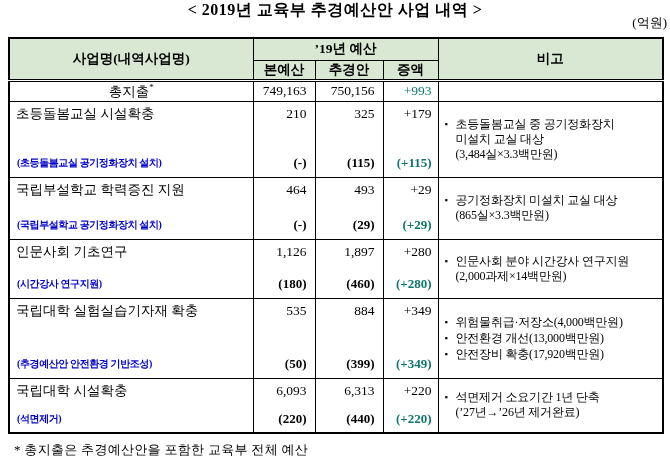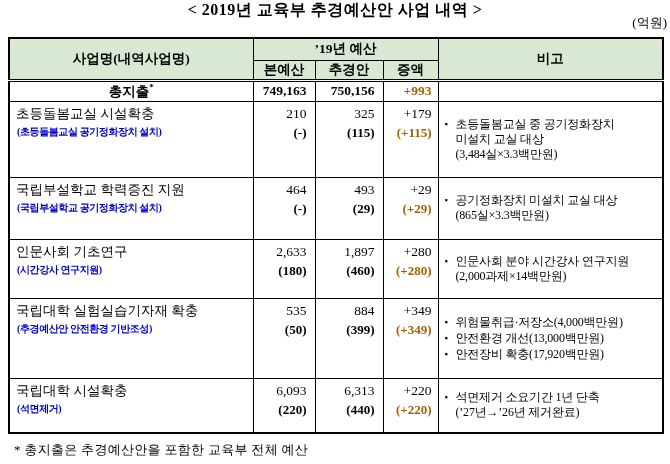--- a/index.html
+++ b/index.html
@@ -26,39 +26,39 @@
   .budget thead th {
     background: #d9e8d2; font-weight: bold; font-size: 13.5px;
     text-align: center; vertical-align: middle;
   }
   tr.hr1 { height: 22px; }
   tr.hr2 { height: 20px; }
   .dbl { border-bottom: 3px double #000 !important; }
 
   
   tr.total { height: 21px; }
-  tr.total td { font-weight: bold; font-size: 13.5px; vertical-align: middle; }
+  tr.total td { font-weight: normal; font-size: 13.5px; vertical-align: middle; }
   .t-name { text-align: center; }
   .t-name sup { font-size: 9px; }
 
   
   tr.h76 { height: 76px; } tr.h62 { height: 62px; } tr.h59 { height: 59px; }
   tr.h80 { height: 80px; } tr.h55 { height: 55px; }
   td.c-name, td.c-num, td.c-inc { vertical-align: top; }
-  .stack { display: flex; flex-direction: column; padding: 2px 0 4px 0; }
+  .stack { display: flex; flex-direction: column; justify-content: space-between; padding: 2px 0 4px 0; }
   .h76 .stack { height: 74px; } .h62 .stack { height: 60px; } .h59 .stack { height: 57px; }
   .h80 .stack { height: 78px; } .h55 .stack { height: 53px; }
 
   .main-name { font-size: 13.5px; padding-left: 6px; line-height: 19px; white-space: nowrap; }
   .sub-name  { font-size: 10px; font-weight: bold; color: #0000cc; padding-left: 7px;
                line-height: 18px; white-space: nowrap; letter-spacing: -0.4px; }
   .val { font-size: 13.5px; text-align: right; padding-right: 8px; line-height: 19px; }
   .val.sub { font-weight: bold; font-size: 13px; }
   td.c-inc .val { padding-right: 6px; }
-  .blue { color: #a16207; }
+  .blue { color: #0f766e; }
   .num-r { text-align: right; padding-right: 8px !important; margin-left: 20px; }
   .inc-r { text-align: right; padding-right: 6px !important; }
 
   
   td.c-remark { vertical-align: middle; padding: 2px 2px 2px 6px; }
   .remark-item { display: flex; font-size: 12px; line-height: 15px; margin: 1px 0; }
   .bullet { flex: none; width: 11px; font-size: 9px; line-height: 15px; }
   .remark-text { white-space: pre-line; letter-spacing: -0.2px; }
 
   
@@ -175,21 +175,21 @@
 
       <tr class="h59">
         <td class="c-name">
             <div class="stack">
           <div class="main-name">인문사회 기초연구</div>
           <div class="sub-name">(시간강사 연구지원)</div>
         </div>
           </td>
         <td class="c-num">
             <div class="stack">
-          <div class="val">2,633</div>
+          <div class="val">1,126</div>
           <div class="val sub">(180)</div>
         </div>
           </td>
         <td class="c-num">
             <div class="stack">
           <div class="val">1,897</div>
           <div class="val sub">(460)</div>
         </div>
           </td>
         <td class="c-inc">

